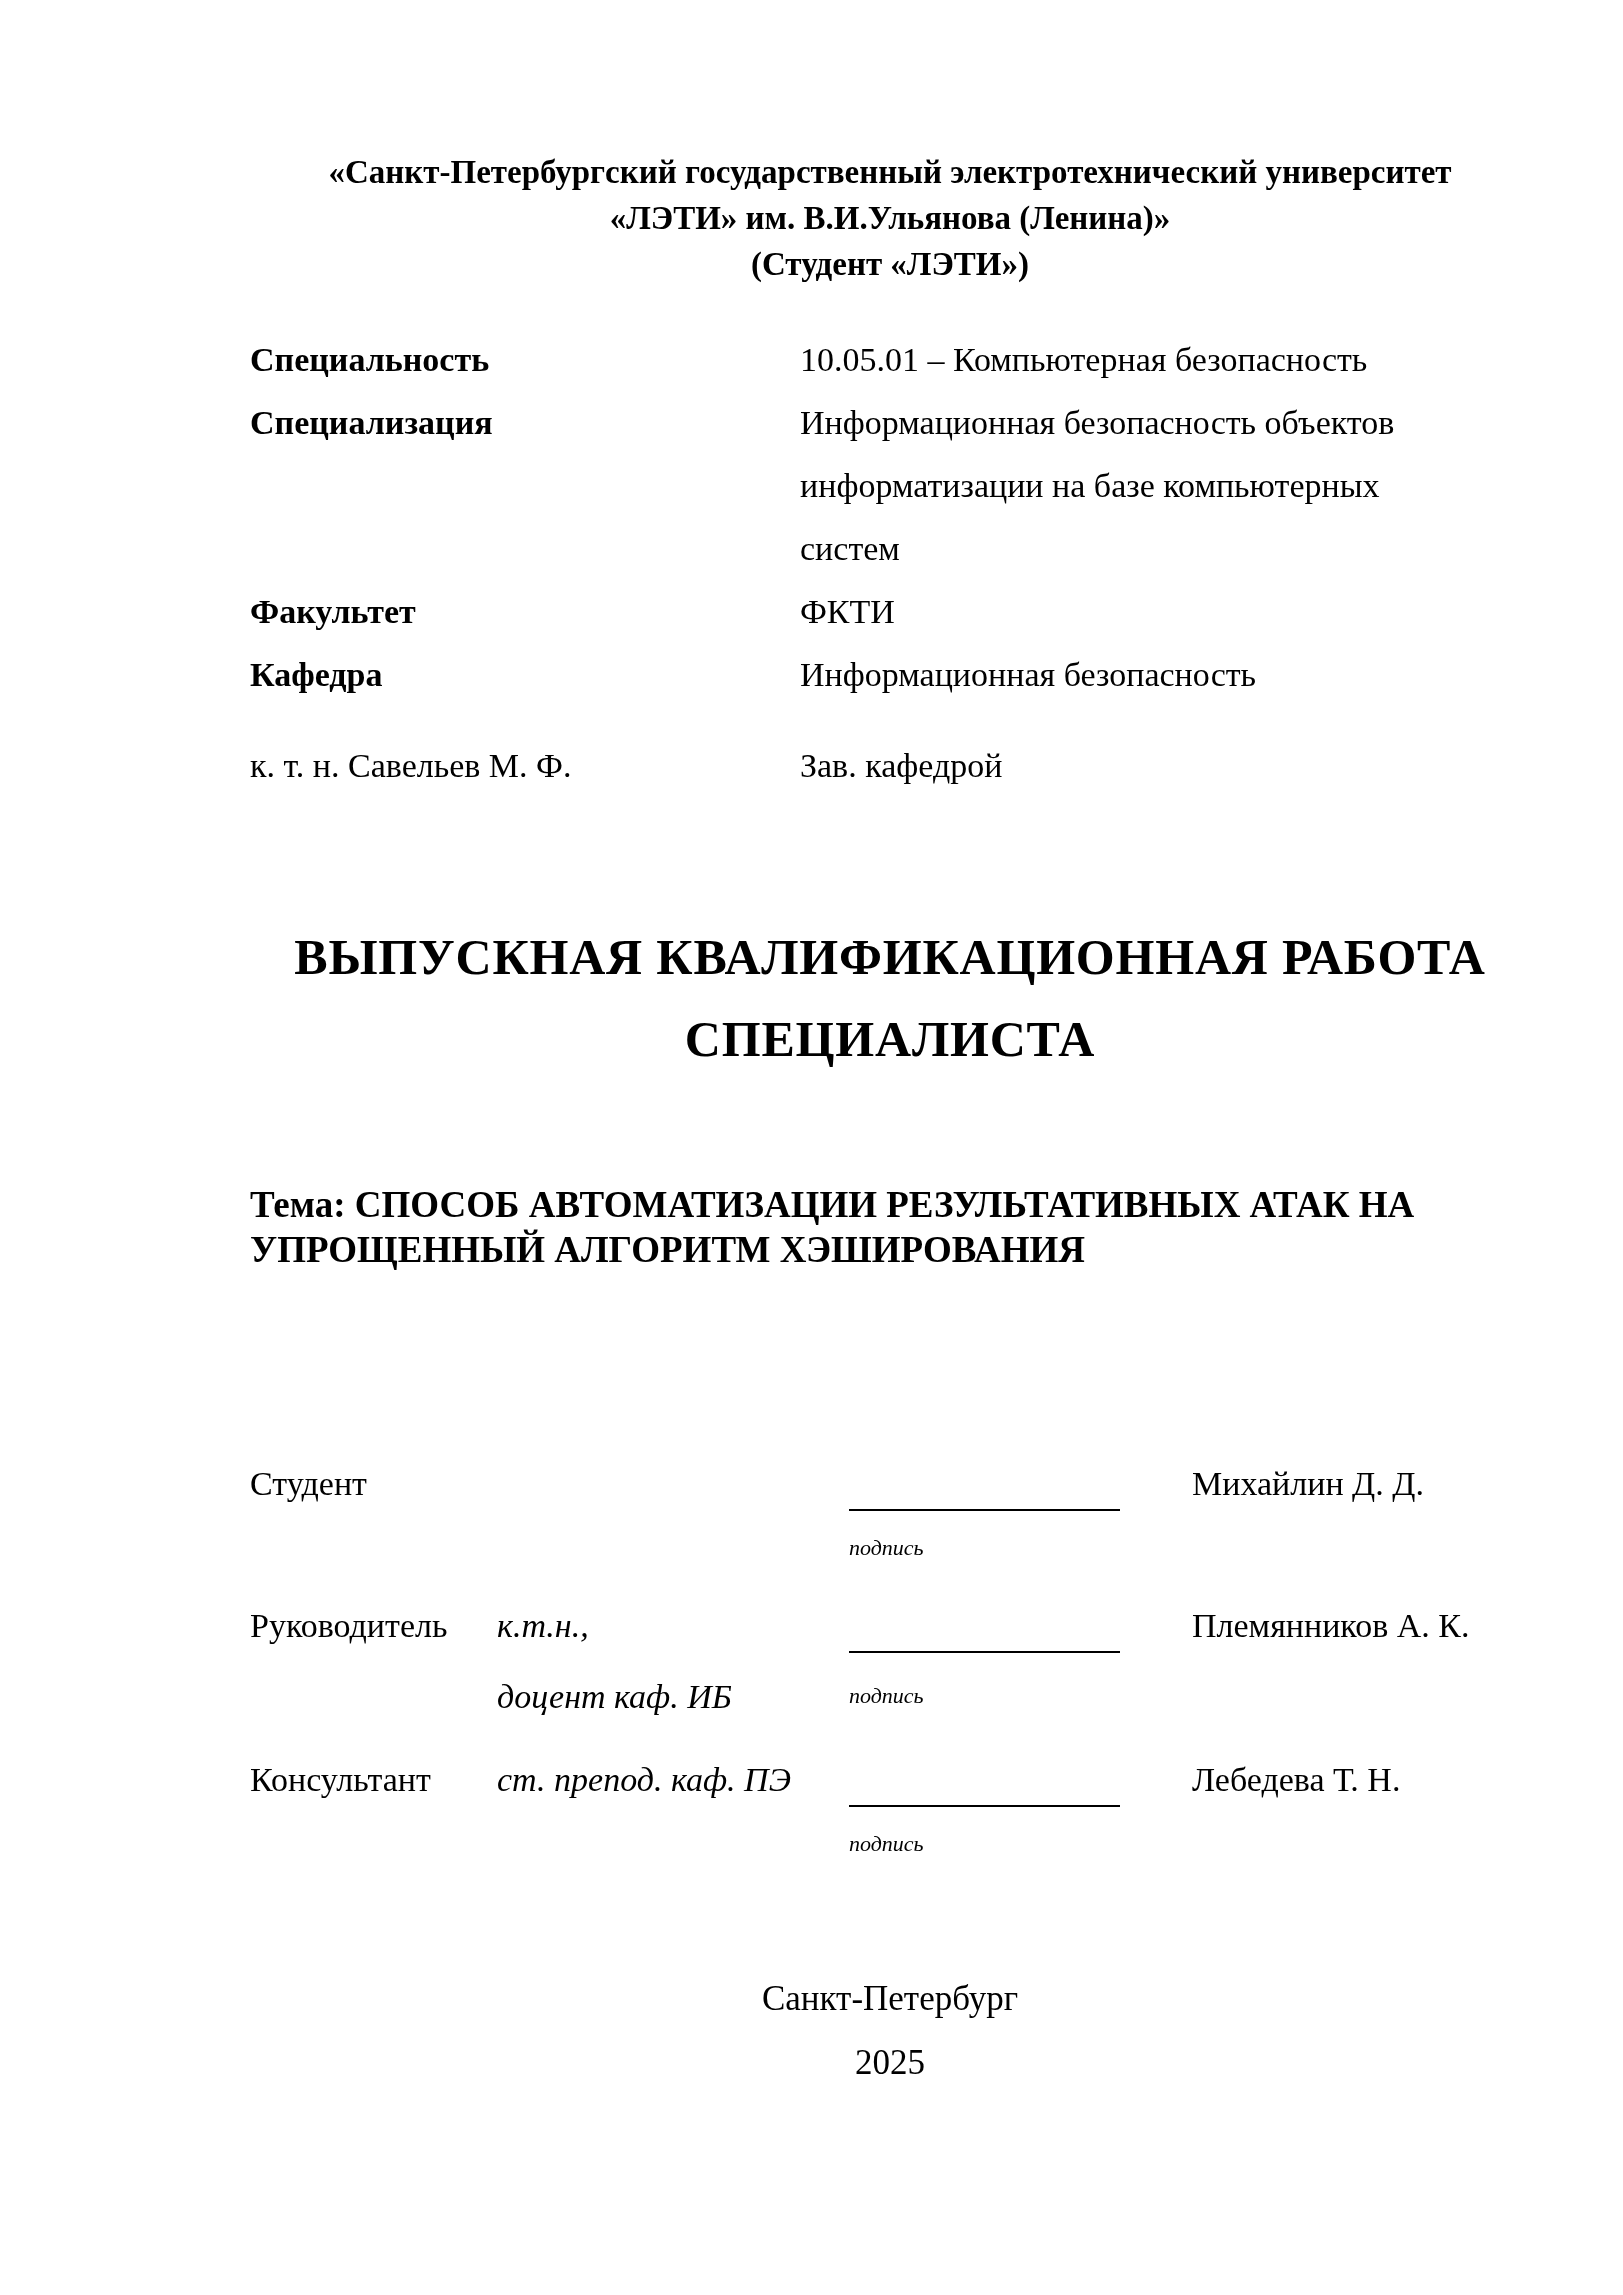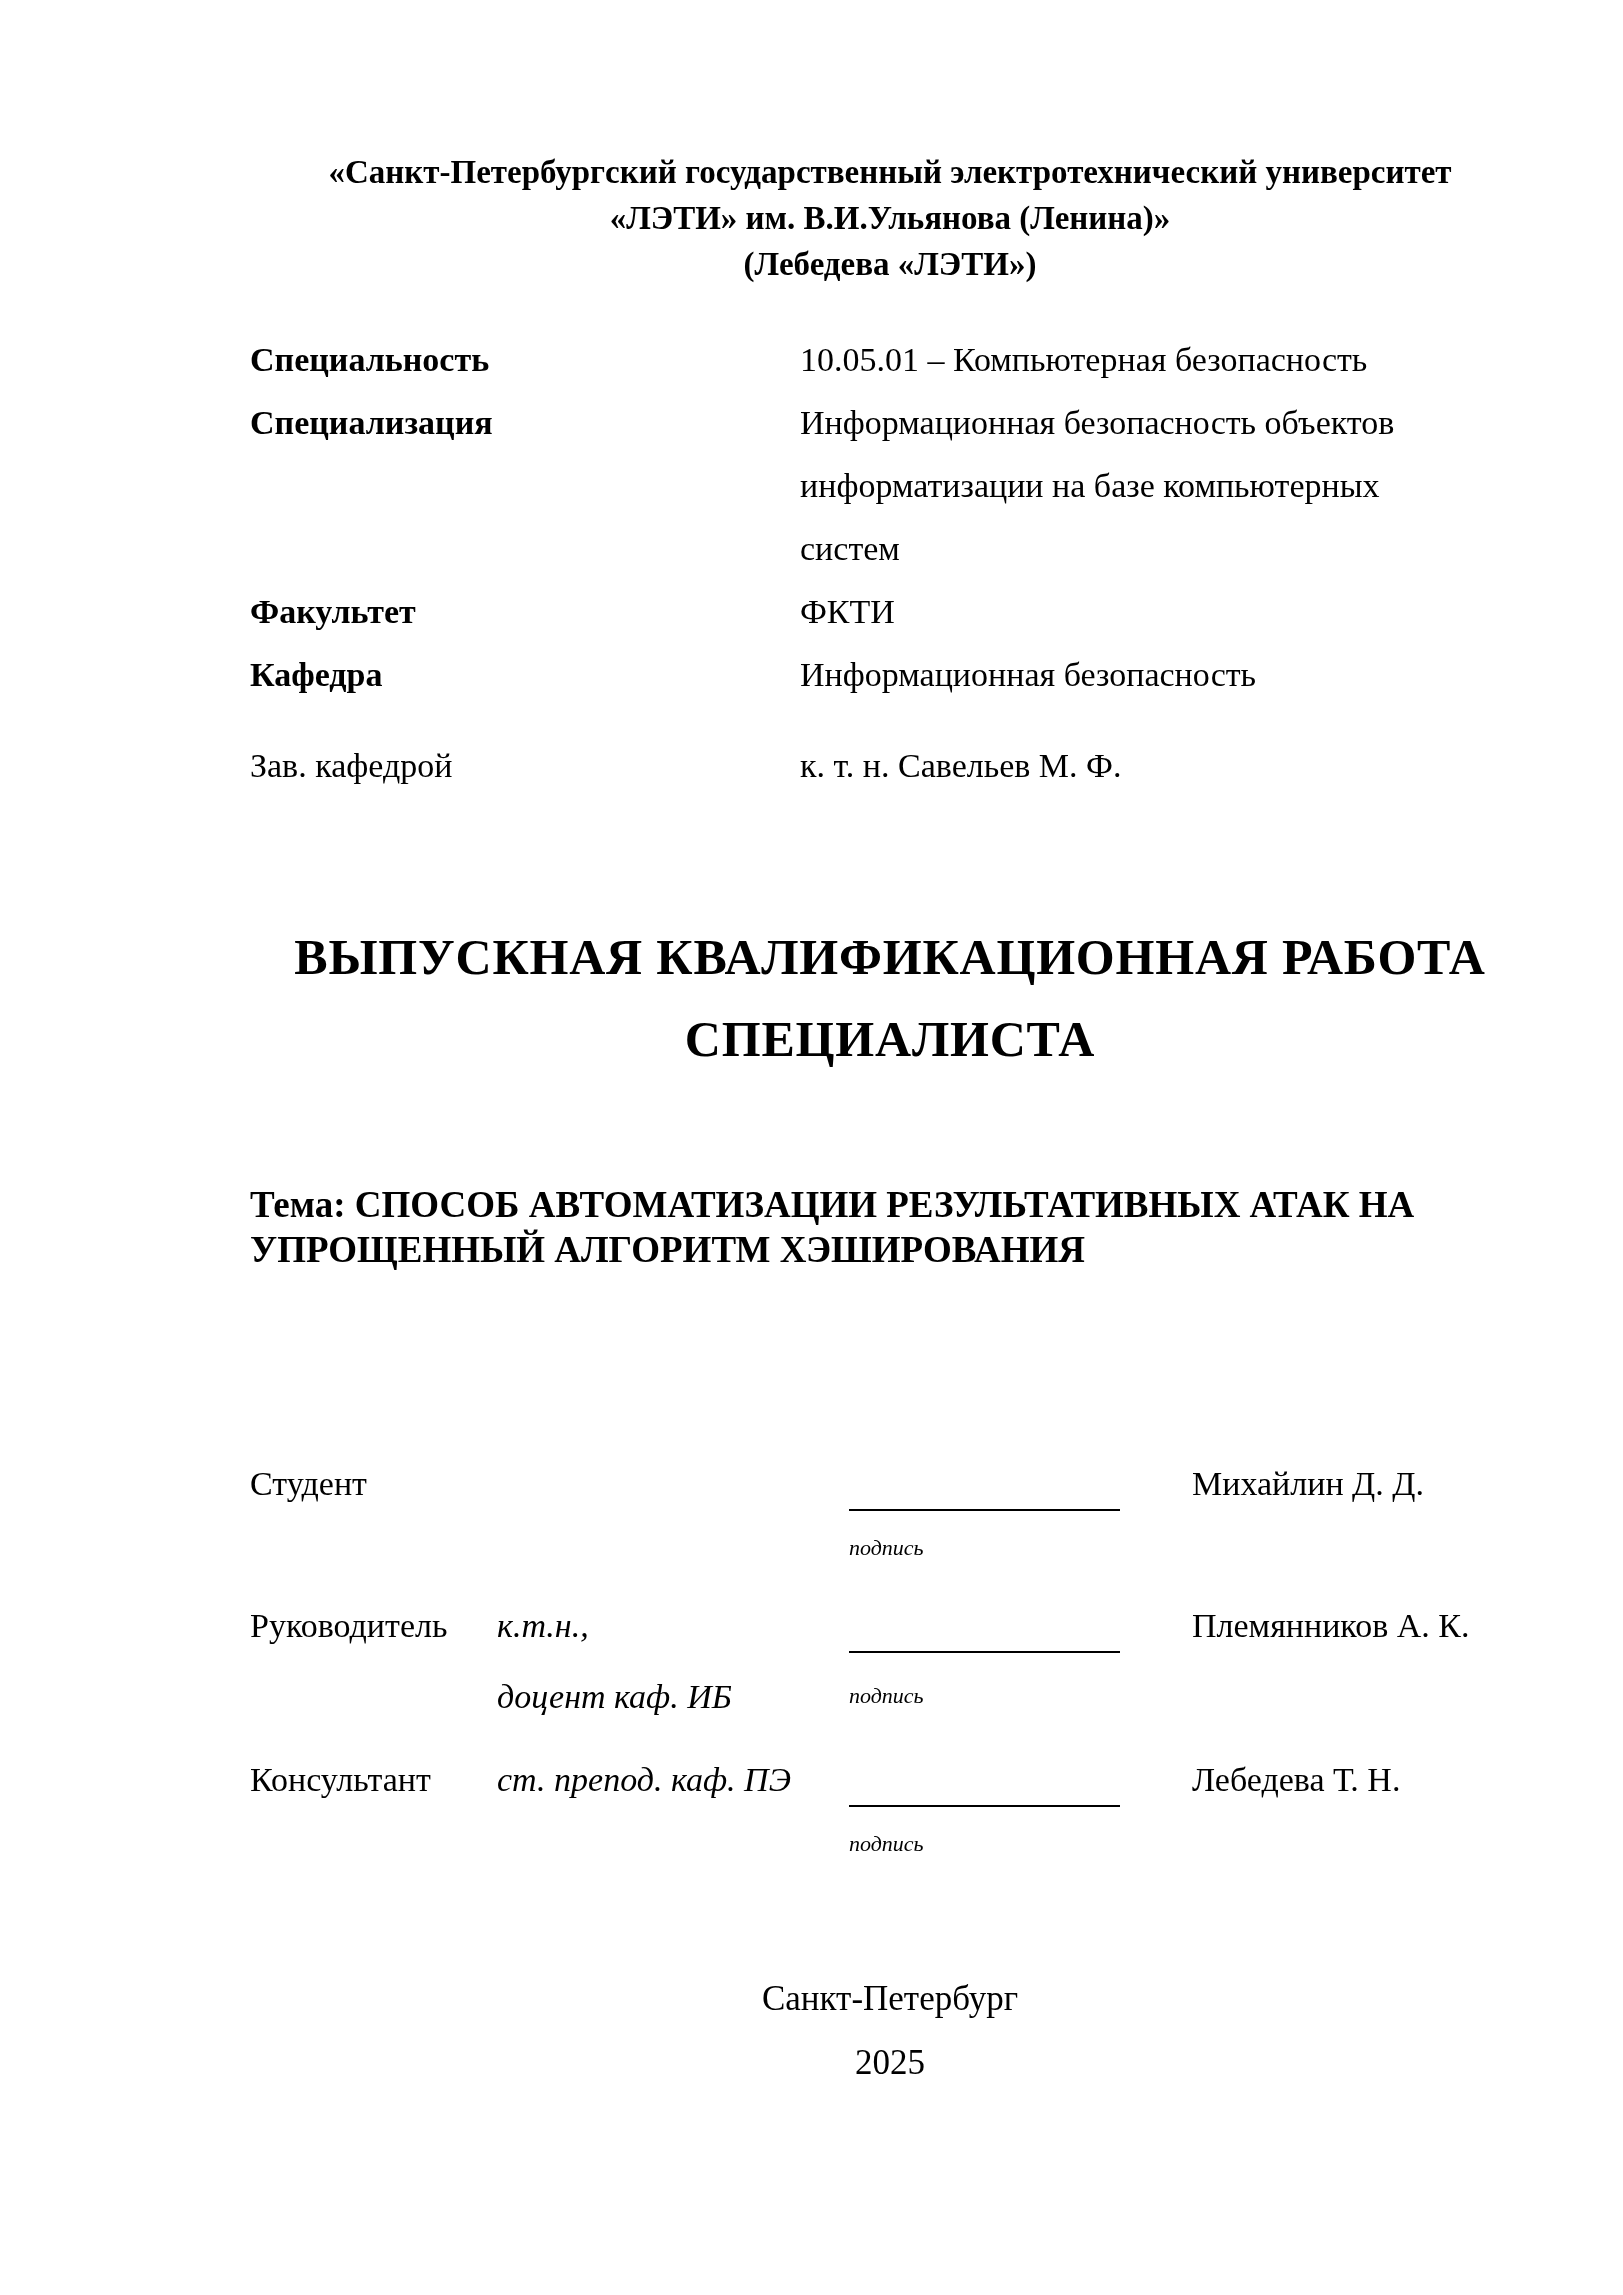--- a/index.html
+++ b/index.html
@@ -111,39 +111,39 @@
     line-height: 64px;
   }
 </style>
 </head>
 <body>
 
 <div class="page">
 
   <div class="uni-header pre">«Санкт-Петербургский государственный электротехнический университет
 «ЛЭТИ» им. В.И.Ульянова (Ленина)»
-(Лебедева «ЛЭТИ»)</div>
+(Студент «ЛЭТИ»)</div>
 
   <div class="info-block">
     <div class="info-label">Специальность</div>
     <div class="info-value">10.05.01 – Компьютерная безопасность</div>
     <div class="info-label">Специализация</div>
     <div class="info-value pre">Информационная безопасность объектов
 информатизации на базе компьютерных
 систем</div>
     <div class="info-label">Факультет</div>
     <div class="info-value">ФКТИ</div>
     <div class="info-label">Кафедра</div>
     <div class="info-value">Информационная безопасность</div>
   </div>
 
   <div class="admission">
     <div class="admission-row">
+      <div>к. т. н. Савельев М. Ф.</div>
       <div>Зав. кафедрой</div>
-      <div>к. т. н. Савельев М. Ф.</div>
     </div>
   </div>
 
   <div class="work-title pre">ВЫПУСКНАЯ КВАЛИФИКАЦИОННАЯ РАБОТА
 СПЕЦИАЛИСТА</div>
 
   <div class="topic pre">Тема: СПОСОБ АВТОМАТИЗАЦИИ РЕЗУЛЬТАТИВНЫХ АТАК НА
 УПРОЩЕННЫЙ АЛГОРИТМ ХЭШИРОВАНИЯ</div>
 
   <div class="signatures">

